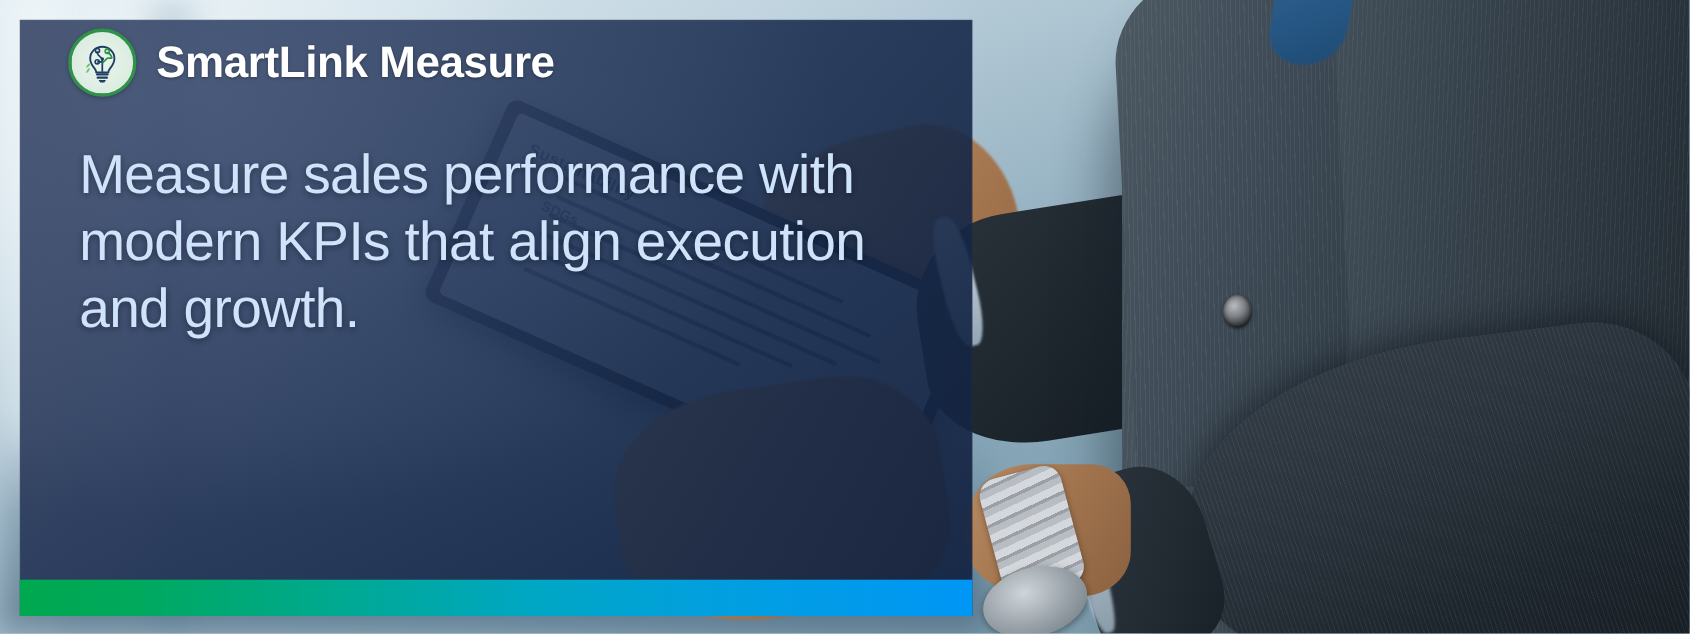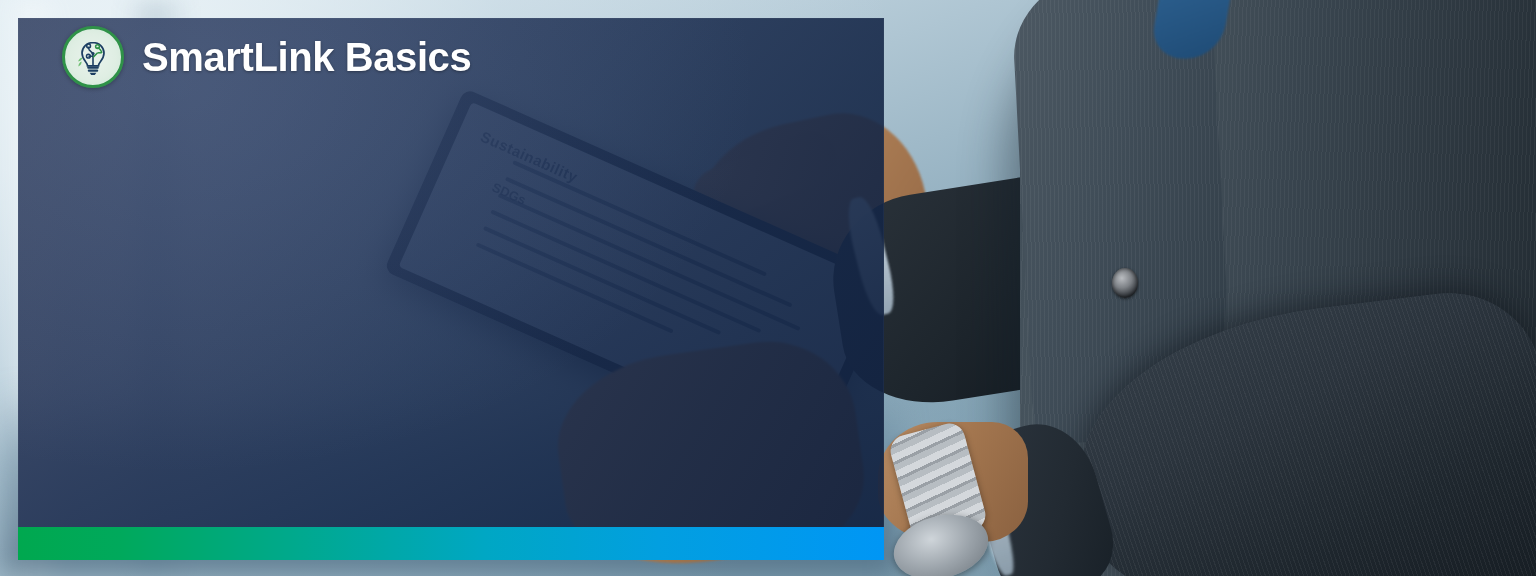--- a/index.html
+++ b/index.html
@@ -330,19 +330,20 @@
         <circle cx="17.6" cy="11" r="1.9" fill="none" stroke="#1d3f63" stroke-width="1.5"></circle>
         <circle cx="26.5" cy="11.6" r="1.9" fill="none" stroke="#2f9248" stroke-width="1.5"></circle>
         <circle cx="17.4" cy="21.2" r="1.9" fill="none" stroke="#1d3f63" stroke-width="1.5"></circle>
         <circle cx="22" cy="18.6" r="1.6" fill="#1d3f63"></circle>
         <path d="M17.4 21.2h4.6" stroke="#1d3f63" stroke-width="1.5" fill="none"></path>
 
         <path d="M11.4 22.5c-2.3 .4-3.9 2-4.3 4.1 2.3-.4 3.9-2 4.3-4.1z" fill="#6fbf73"></path>
         <path d="M10.6 26.6c-2.1 .9-3.3 2.8-3.2 4.9 2.1-.9 3.3-2.8 3.2-4.9z" fill="#6fbf73"></path>
       </svg>
     </span>
-    <span class="brand-name">SmartLink Basics</span>
+    <span class="brand-name">SmartLink Measure</span>
   </div>
 
+  <div class="headline">Measure sales performance with modern KPIs that align execution and growth.</div>
 
   <div class="accent-bar"></div>
 
 </div>
 
 </body></html>

